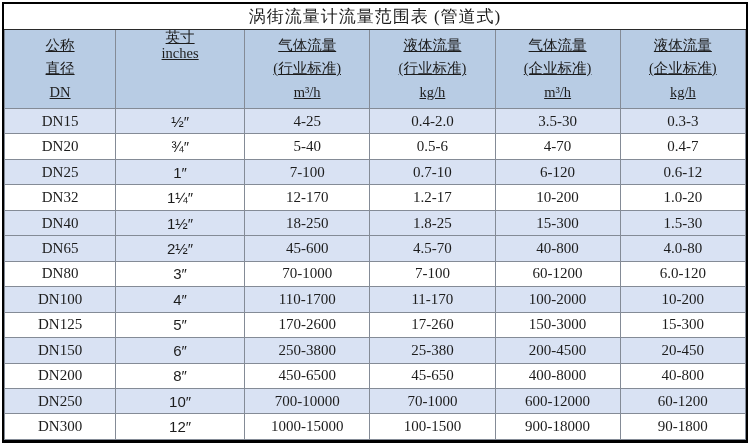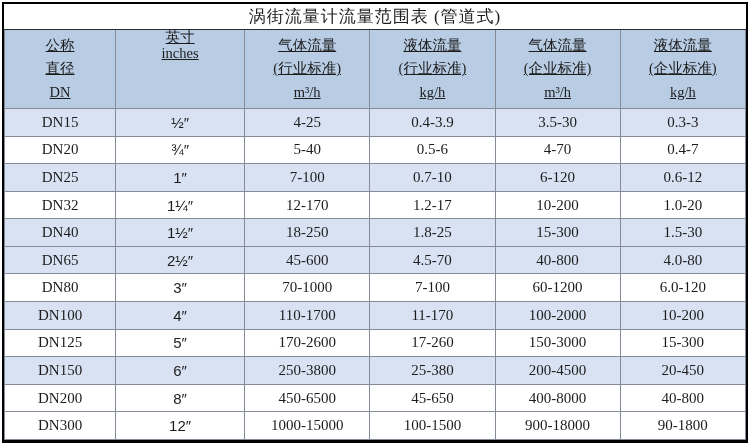--- a/index.html
+++ b/index.html
@@ -132,21 +132,21 @@
             <span class="hline">kg/h</span>
           </span>
         </th>
       </tr>
     </thead>
     <tbody>
         <tr class="stripe">
           <td>DN15</td>
           <td class="sans">½″</td>
           <td>4-25</td>
-          <td>0.4-3.9</td>
+          <td>0.4-2.0</td>
           <td>3.5-30</td>
           <td>0.3-3</td>
         </tr>
         <tr>
           <td>DN20</td>
           <td class="sans">¾″</td>
           <td>5-40</td>
           <td>0.5-6</td>
           <td>4-70</td>
           <td>0.4-7</td>
@@ -216,20 +216,28 @@
           <td>20-450</td>
         </tr>
         <tr>
           <td>DN200</td>
           <td class="sans">8″</td>
           <td>450-6500</td>
           <td>45-650</td>
           <td>400-8000</td>
           <td>40-800</td>
         </tr>
+        <tr class="stripe">
+          <td>DN250</td>
+          <td class="sans">10″</td>
+          <td>700-10000</td>
+          <td>70-1000</td>
+          <td>600-12000</td>
+          <td>60-1200</td>
+        </tr>
         <tr>
           <td>DN300</td>
           <td class="sans">12″</td>
           <td>1000-15000</td>
           <td>100-1500</td>
           <td>900-18000</td>
           <td>90-1800</td>
         </tr>
       </tbody>
   </table>

